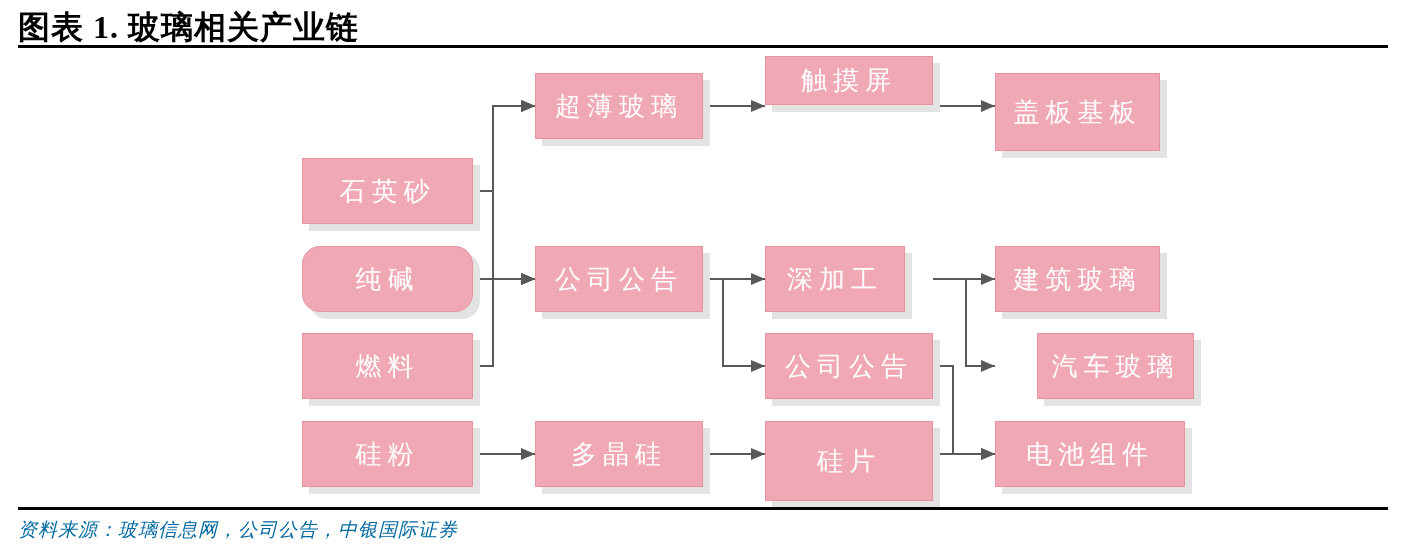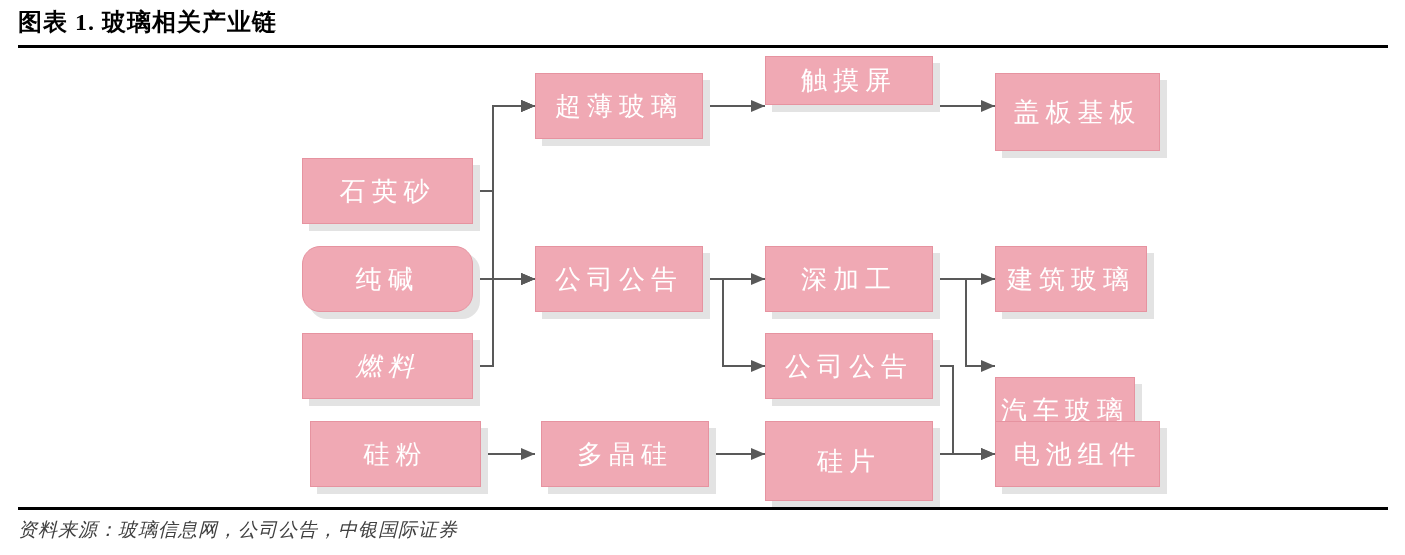--- a/index.html
+++ b/index.html
@@ -16,40 +16,40 @@
     width: 1405px; height: 555px;
     background: #ffffff;
     font-family: "Liberation Sans", sans-serif;
     position: relative;
     overflow: hidden;
   }
   .page { position: absolute; inset: 0; }
   .figure-title {
     position: absolute;
     left: 18px; top: 6px;
-    font-size: 24px;
+    font-size: 32px;
     font-weight: bold;
     color: var(--title-text);
     letter-spacing: 1px;
     font-family: "Liberation Serif", serif;
   }
   .rule {
     position: absolute;
     left: 18px;
     width: 1370px;
     background: var(--rule);
   }
   .rule-top { top: 45px; height: 3px; }
   .rule-bottom { top: 507px; height: 3px; }
   .source-note {
     position: absolute;
     left: 18px; top: 517px;
     font-size: 19px;
     font-style: italic;
-    color: #404040;
+    color: #0369a1;
     letter-spacing: 1px;
     font-family: Liberation Serif, serif;
   }
   .diagram {
     position: absolute;
     inset: 0;
   }
   .diagram svg {
     position: absolute;
     left: 0; top: 0;
@@ -100,31 +100,31 @@
           <polyline points="933,279 966,279 966,366 995,366" fill="none" stroke="#595959" stroke-width="2" marker-end="url(#arrowhead)"></polyline>
           <polyline points="933,366 953,366 953,454 995,454" fill="none" stroke="#595959" stroke-width="2" marker-end="url(#arrowhead)"></polyline>
           <polyline points="473,454 535,454" fill="none" stroke="#595959" stroke-width="2" marker-end="url(#arrowhead)"></polyline>
           <polyline points="703,454 765,454" fill="none" stroke="#595959" stroke-width="2" marker-end="url(#arrowhead)"></polyline>
           <polyline points="933,454 995,454" fill="none" stroke="#595959" stroke-width="2" marker-end="url(#arrowhead)"></polyline>
         </g>
     </svg>
     <div id="nodes-layer">
         <div class="node" style="left: 302px; top: 158px; width: 171px; height: 66px; text-align: right;">石英砂</div>
         <div class="node" style="left: 302px; top: 246px; width: 171px; height: 66px; border-radius: 18px;">纯碱</div>
-        <div class="node" style="left: 302px; top: 333px; width: 171px; height: 66px; font-style: italic;">燃料</div>
-        <div class="node" style="left: 302px; top: 421px; width: 171px; height: 66px; margin-left: 8px;">硅粉</div>
+        <div class="node" style="left: 302px; top: 333px; width: 171px; height: 66px;">燃料</div>
+        <div class="node" style="left: 302px; top: 421px; width: 171px; height: 66px;">硅粉</div>
         <div class="node" style="left: 535px; top: 73px; width: 168px; height: 66px;">超薄玻璃</div>
         <div class="node" style="left: 535px; top: 246px; width: 168px; height: 66px;">公司公告</div>
-        <div class="node" style="left: 535px; top: 421px; width: 168px; height: 66px; margin-left: 6px;">多晶硅</div>
+        <div class="node" style="left: 535px; top: 421px; width: 168px; height: 66px;">多晶硅</div>
         <div class="node" style="left: 765px; top: 56px; width: 168px; height: 49px;">触摸屏</div>
-        <div class="node" style="left: 765px; top: 246px; width: 168px; height: 66px;">深加工</div>
+        <div class="node" style="left: 765px; top: 246px; width: 140px; height: 66px;">深加工</div>
         <div class="node" style="left: 765px; top: 333px; width: 168px; height: 66px;">公司公告</div>
         <div class="node" style="left: 765px; top: 421px; width: 168px; height: 80px;">硅片</div>
         <div class="node" style="left: 995px; top: 73px; width: 165px; height: 78px;">盖板基板</div>
-        <div class="node" style="left: 995px; top: 246px; width: 152px; height: 66px;">建筑玻璃</div>
-        <div class="node" style="left: 995px; top: 333px; width: 140px; height: 66px; margin-top: 44px;">汽车玻璃</div>
-        <div class="node" style="left: 995px; top: 421px; width: 165px; height: 66px;">电池组件</div>
+        <div class="node" style="left: 995px; top: 246px; width: 165px; height: 66px;">建筑玻璃</div>
+        <div class="node" style="left: 1037px; top: 333px; width: 157px; height: 66px;">汽车玻璃</div>
+        <div class="node" style="left: 995px; top: 421px; width: 190px; height: 66px;">电池组件</div>
       </div>
   </div>
 
   <div class="rule rule-bottom"></div>
   <div class="source-note">资料来源：玻璃信息网，公司公告，中银国际证券</div>
 </div>
 
 </body></html>

